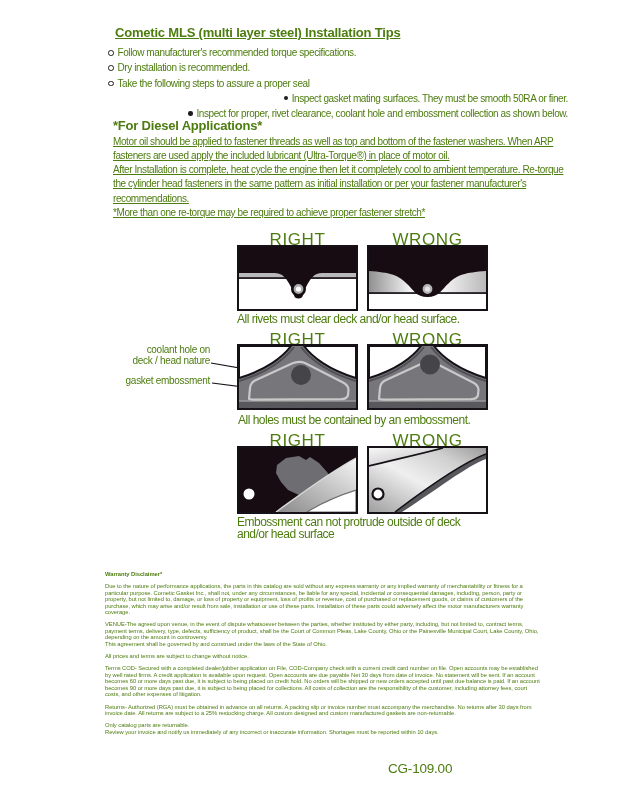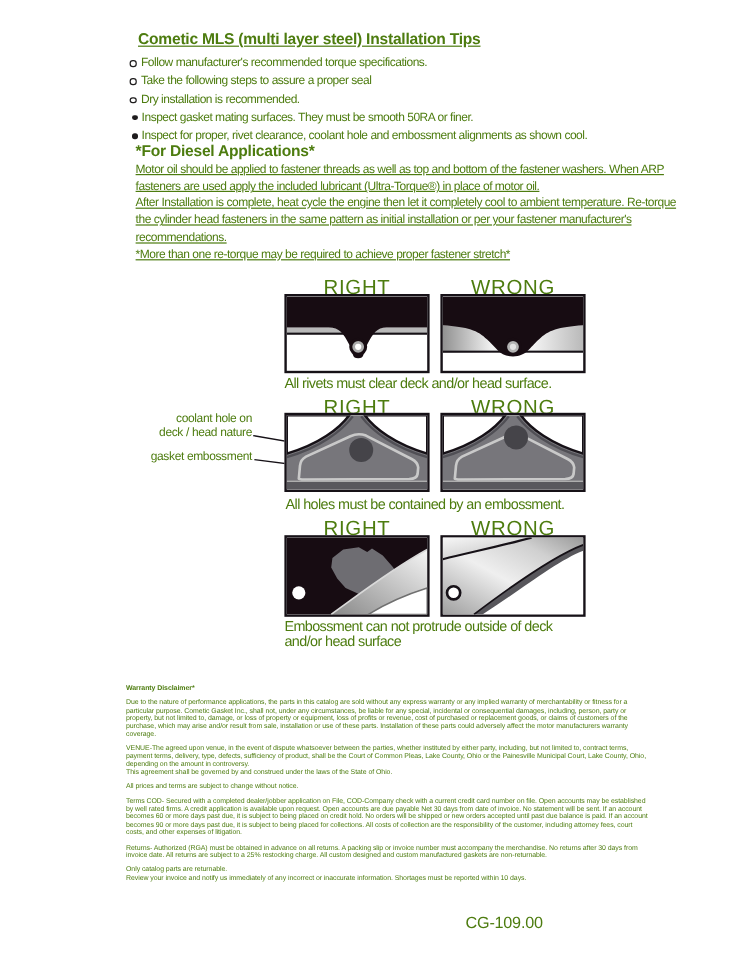--- a/index.html
+++ b/index.html
@@ -7,21 +7,21 @@
     position:relative;width:618px;height:800px;background:#ffffff;overflow:hidden;
     font-family:"Liberation Sans", sans-serif;color:#4d7c0f;padding-left:28px;
   }
   .abs{position:absolute;}
   .title{
     left:115px;top:25px;font-size:13px;font-weight:bold;letter-spacing:-0.2px;
     text-decoration:underline;white-space:nowrap;
   }
   .bullets{left:108px;top:45px;width:460px;font-size:10px;letter-spacing:-0.4px;}
   .b-row{display:flex;align-items:flex-start;line-height:15.3px;}
-  .b-row.sub{margin-left:2px;}
+  .b-row.sub{margin-left:2px;justify-content:flex-end;}
   .odot{
     width:3.5px;height:3.5px;border:1px solid #1e1c1d;border-radius:50%;
     display:inline-block;margin:5px 4px 0 0;flex:0 0 auto;
   }
   .fdot{
     width:4.5px;height:4.5px;background:#1e1c1d;border-radius:50%;
     display:inline-block;margin:5px 3.5px 0 0;flex:0 0 auto;
   }
   .diesel-h{left:113px;top:118px;font-size:13px;font-weight:bold;letter-spacing:-0.2px;}
   .body-p{font-size:10px;line-height:14.4px;letter-spacing:-0.4px;margin:0;text-decoration:underline;}
@@ -45,33 +45,33 @@
 
   <div class="abs title">Cometic MLS (multi layer steel) Installation Tips</div>
 
   <div class="abs bullets">
     <div class="b-row">
       <span class="odot"></span>
       <span>Follow manufacturer's recommended torque specifications.</span>
     </div>
     <div class="b-row">
       <span class="odot"></span>
-      <span>Take the following steps to assure a proper seal</span>
+      <span>Dry installation is recommended.</span>
     </div>
     <div class="b-row">
       <span class="odot"></span>
-      <span>Dry installation is recommended.</span>
+      <span>Take the following steps to assure a proper seal</span>
     </div>
     <div class="b-row sub">
       <span class="fdot"></span>
       <span>Inspect gasket mating surfaces.  They must be smooth 50RA or finer.</span>
     </div>
     <div class="b-row sub">
       <span class="fdot"></span>
-      <span>Inspect for proper, rivet clearance, coolant hole and embossment alignments as shown cool.</span>
+      <span>Inspect for proper, rivet clearance, coolant hole and embossment collection as shown below.</span>
     </div>
   </div>
 
   <div class="abs diesel-h">*For Diesel Applications*</div>
   <p class="abs body-p p1">Motor oil should be applied to fastener threads as well as top and bottom of the fastener washers. When ARP fasteners are used apply the included lubricant (Ultra-Torque®) in place of motor oil.</p>
   <p class="abs body-p p2">After Installation is complete, heat cycle the engine then let it completely cool to ambient temperature. Re-torque the cylinder head fasteners in the same pattern as initial installation or per your fastener manufacturer's recommendations.</p>
   <p class="abs body-p note">*More than one re-torque may be required to achieve proper fastener stretch*</p>
 
   <div class="abs diag-lbl" style="left:237px;top:230px;">RIGHT</div>
   <div class="abs diag-lbl" style="left:367px;top:230px;">WRONG</div>

